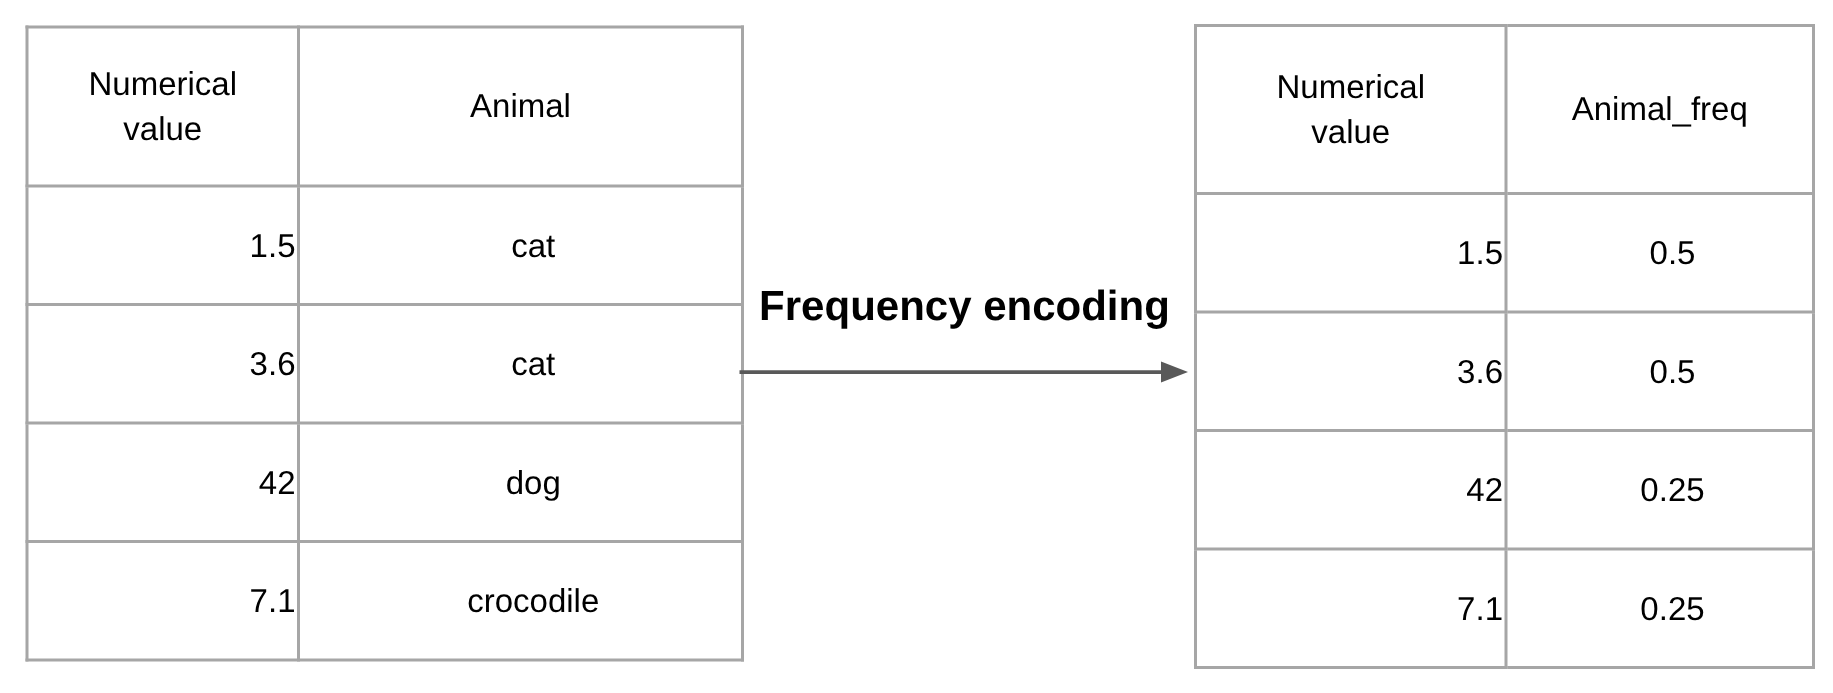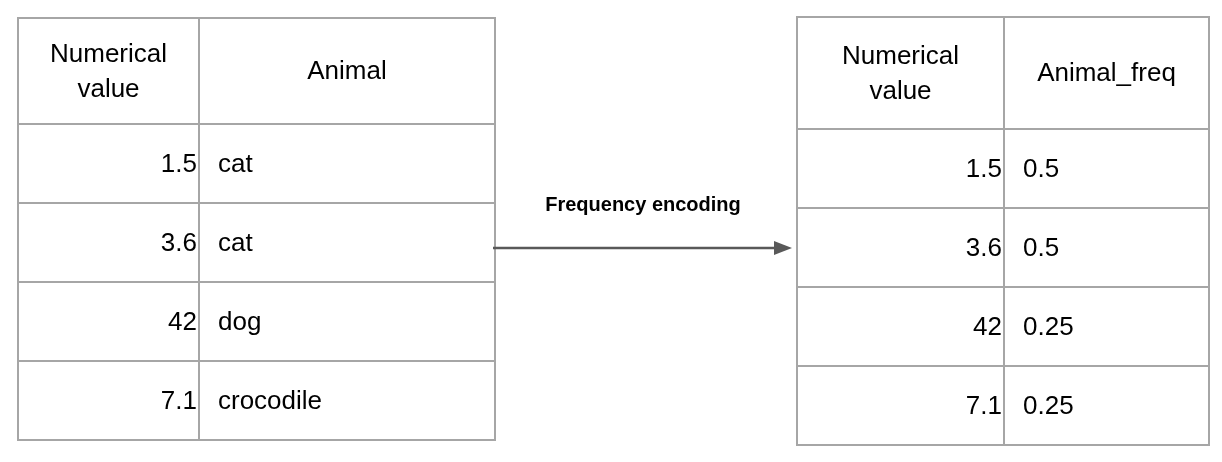--- a/index.html
+++ b/index.html
@@ -19,21 +19,21 @@
     position: relative;
     background: var(--bg-color);
     font-family: "Liberation Sans", sans-serif;
     color: var(--text-color);
     overflow: hidden;
   }
   table.data-table {
     position: absolute;
     border-collapse: collapse;
     table-layout: fixed;
-    font-size: 26px;
+    font-size: 22px;
     color: var(--text-color);
     padding-left: 18px;
   }
   table.data-table th,
   table.data-table td {
     border: 2px solid var(--border-color);
     vertical-align: middle;
     background: var(--bg-color);
   }
   table.data-table th {
@@ -54,34 +54,34 @@
     height: 428px;
   }
   #left-table tr.header-row  { height: 106px; }
   #left-table tr.data-row    { height: 79px;  }
   #right-table tr.header-row { height: 112px; }
   #right-table tr.data-row   { height: 79px;  }
   .num-cell {
     text-align: right;
   }
   .txt-cell {
-    text-align: left;
+    text-align: center;
     padding-left: 18px;
   }
   .hdr-wrap {
     display: inline-block;
     max-width: 132px;
   }
   #transform-label {
     position: absolute;
     left: 492px;
     top: 190px;
     width: 302px;
     text-align: center;
-    font-size: 20px;
+    font-size: 28px;
     font-weight: bold;
     line-height: 28px;
     color: var(--text-color);
     white-space: nowrap;
   }
   #transform-arrow {
     position: absolute;
     left: 492px;
     top: 239px;
   }

